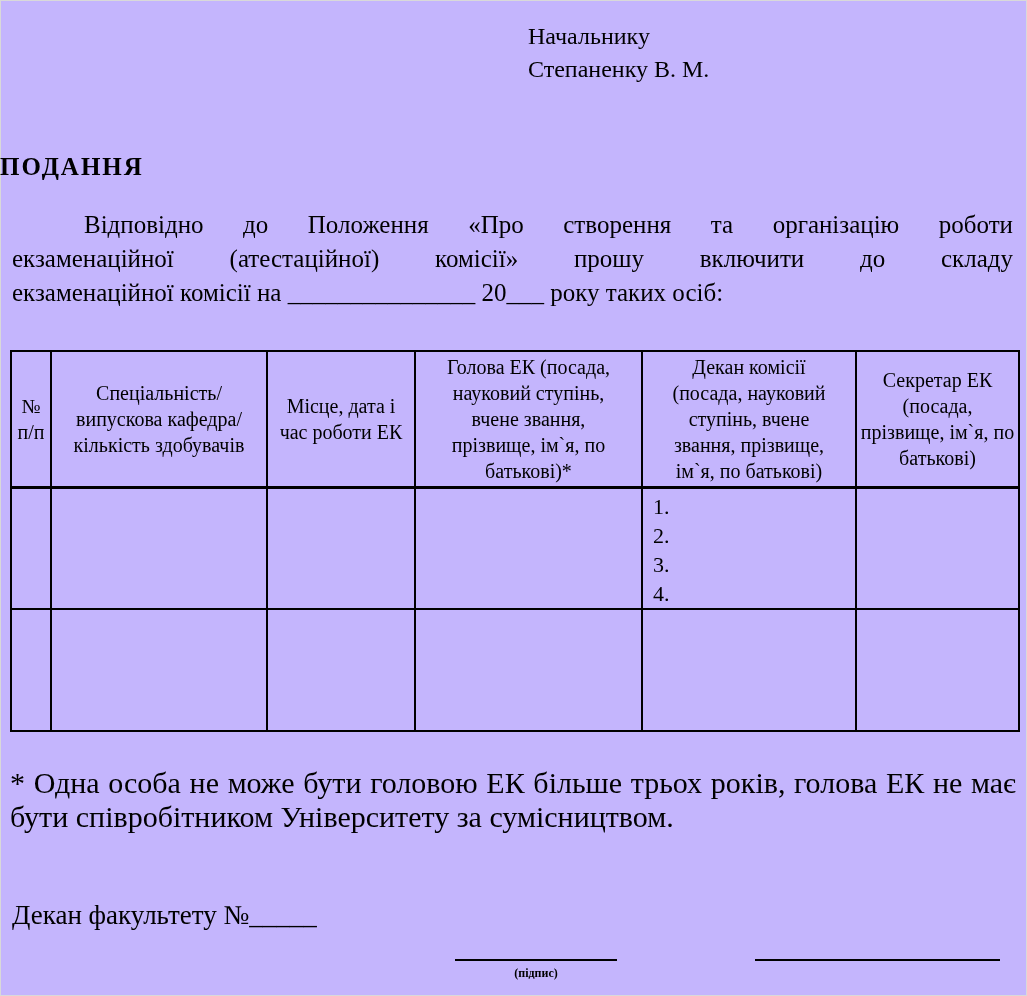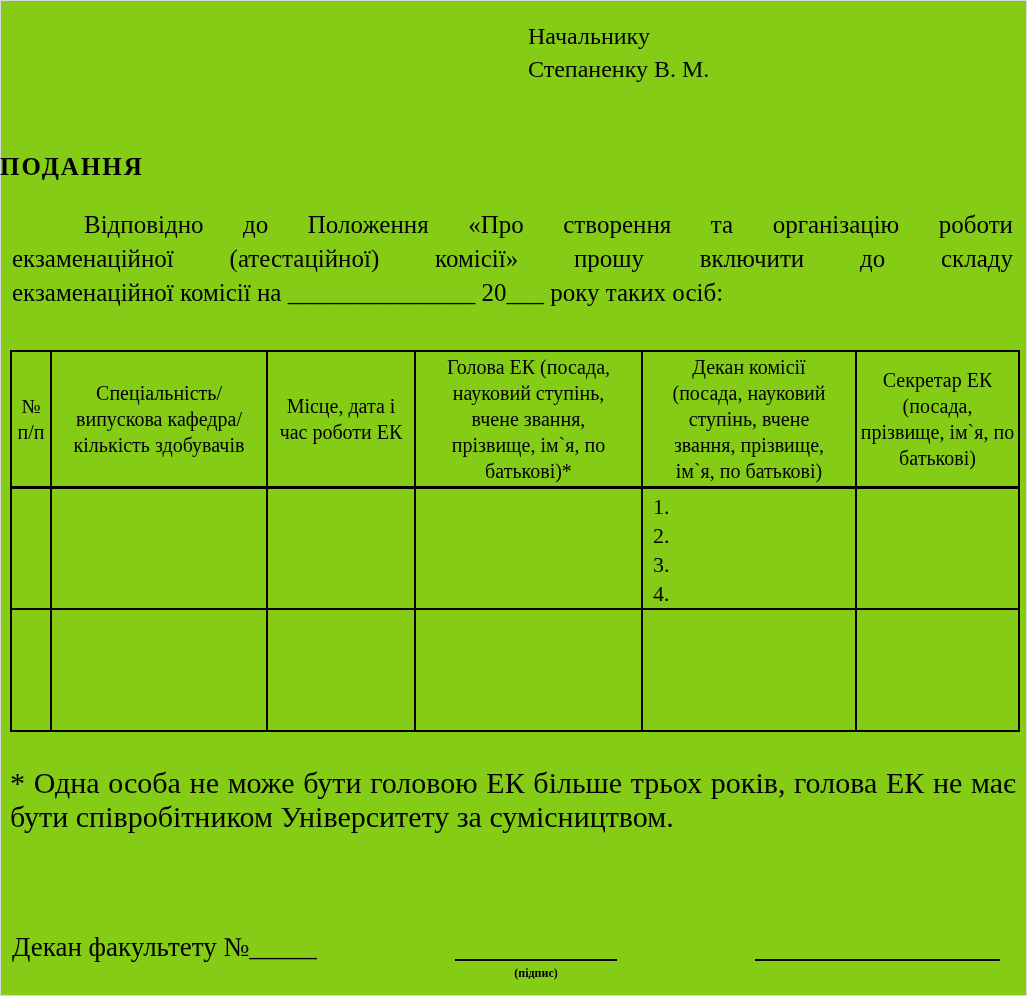--- a/index.html
+++ b/index.html
@@ -1,20 +1,20 @@
 <!DOCTYPE html>
 <html lang="uk"><head>
 <meta charset="utf-8">
 <style>
   * { margin:0; padding:0; box-sizing:border-box; }
   html,body { background:#ffffff; }
   .page {
     position:relative;
     width:1027px; height:996px;
-    background:#84cc16;
+    background:#c4b5fd;
     color:#000000;
     font-family:"Liberation Serif", serif;
     overflow:hidden;
     box-shadow: inset 0 0 0 1px #d9d9d9;
   }
   
   .recipient {
     position:absolute; left:528px; top:20px;
     font-size:24px; line-height:33px;
     white-space:nowrap;
@@ -53,21 +53,21 @@
     font-size:22px; line-height:29px;
     padding:3px 0 0 10px; text-align:left;
   }
   
   .footnote {
     position:absolute; left:10px; top:766px; width:1006px;
     font-size:30px; line-height:34px;
   }
   
   .dean-line {
-    position:absolute; left:12px; top:932px;
+    position:absolute; left:12px; top:900px;
     font-size:27px; white-space:nowrap;
   }
   .sig-line { position:absolute; height:0; border-bottom:2px solid #000; }
   .sig-line.first  { left:455px; top:959px; width:162px; }
   .sig-line.second { left:755px; top:959px; width:245px; }
   .sig-caption {
     position:absolute; font-size:12px; text-align:center; line-height:16px;font-weight:bold;
   }
   .sig-caption.first  { left:455px; top:965px; width:162px; }
   .sig-caption.second { left:755px; top:993px; width:245px; }

